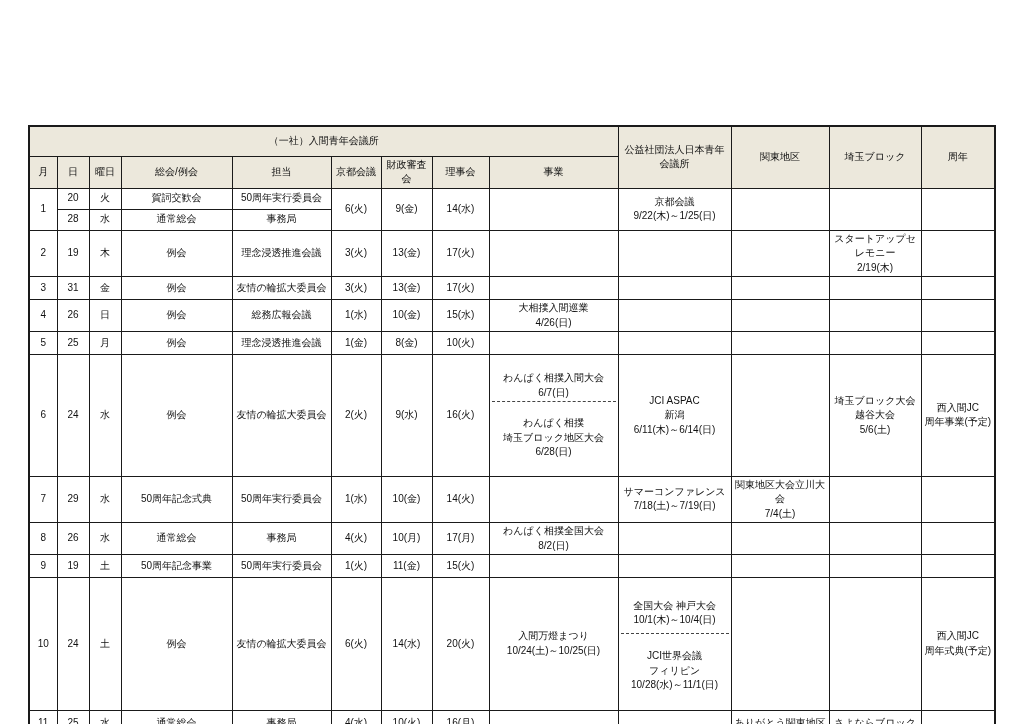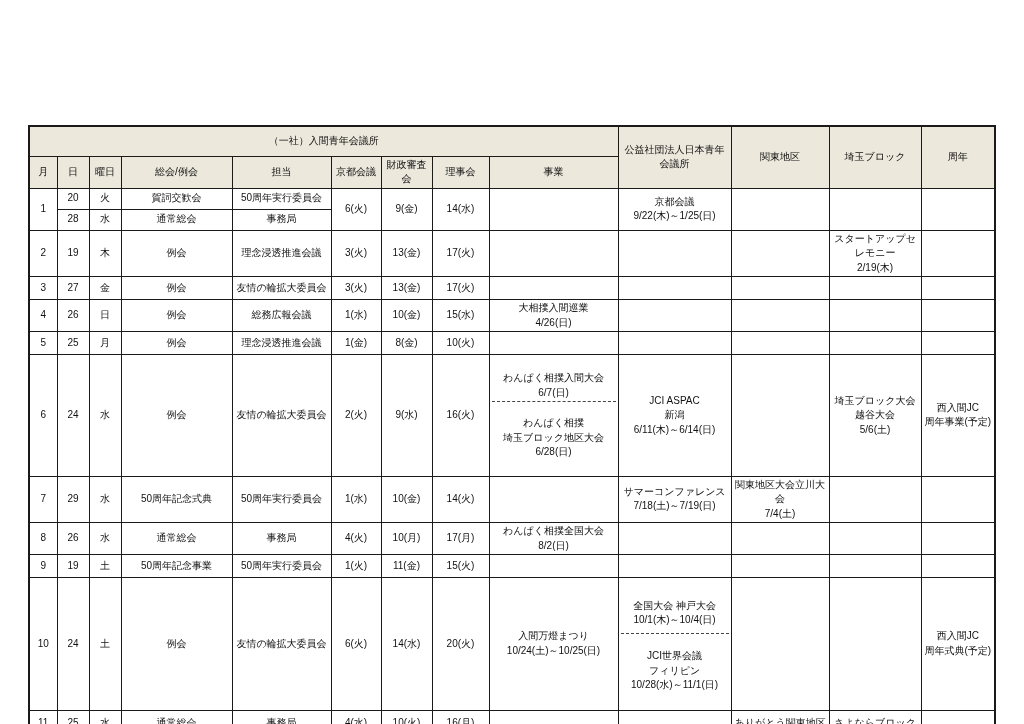--- a/index.html
+++ b/index.html
@@ -148,21 +148,21 @@
         <td></td>
         <td></td>
         <td></td>
         <td>スタートアップセレモニー
 2/19(木)</td>
         <td></td>
       </tr>
 
       <tr class="rh23">
         <td>3</td>
-        <td>27</td>
+        <td>31</td>
         <td>金</td>
         <td>例会</td>
         <td>友情の輪拡大委員会</td>
         <td>3(火)</td>
         <td>13(金)</td>
         <td>17(火)</td>
         <td></td>
         <td></td>
         <td></td>
         <td></td>

